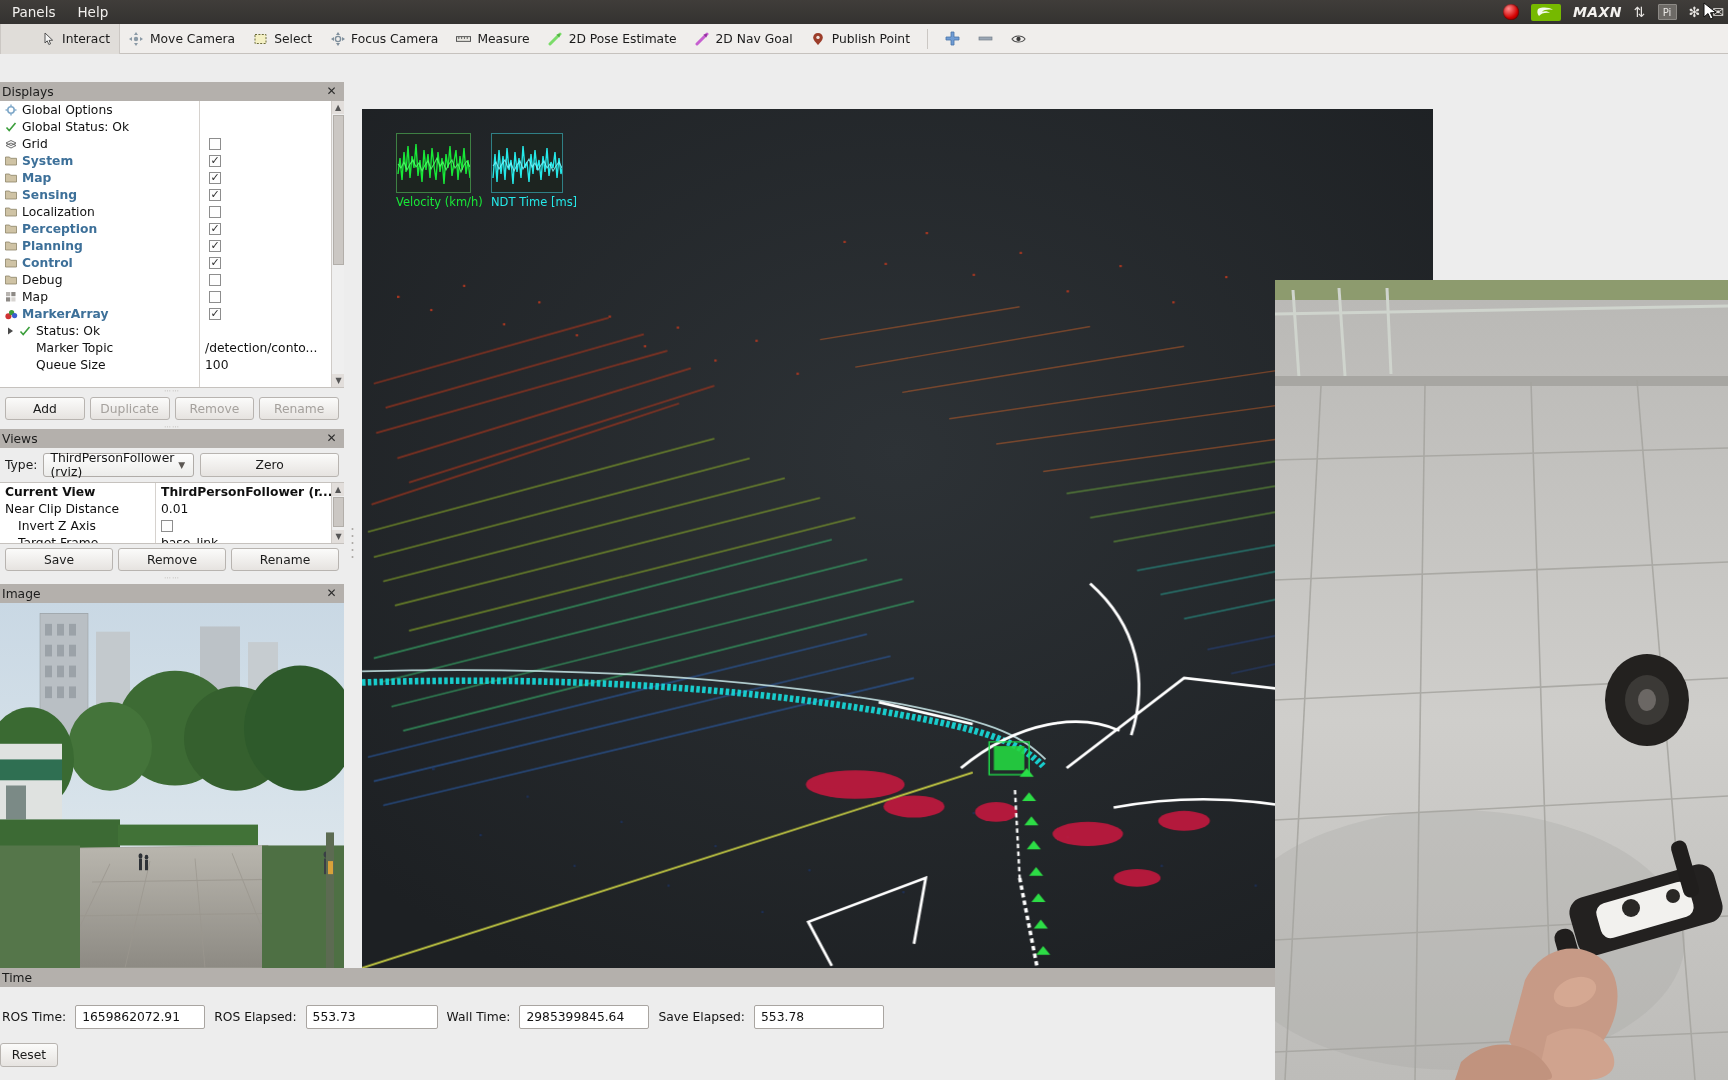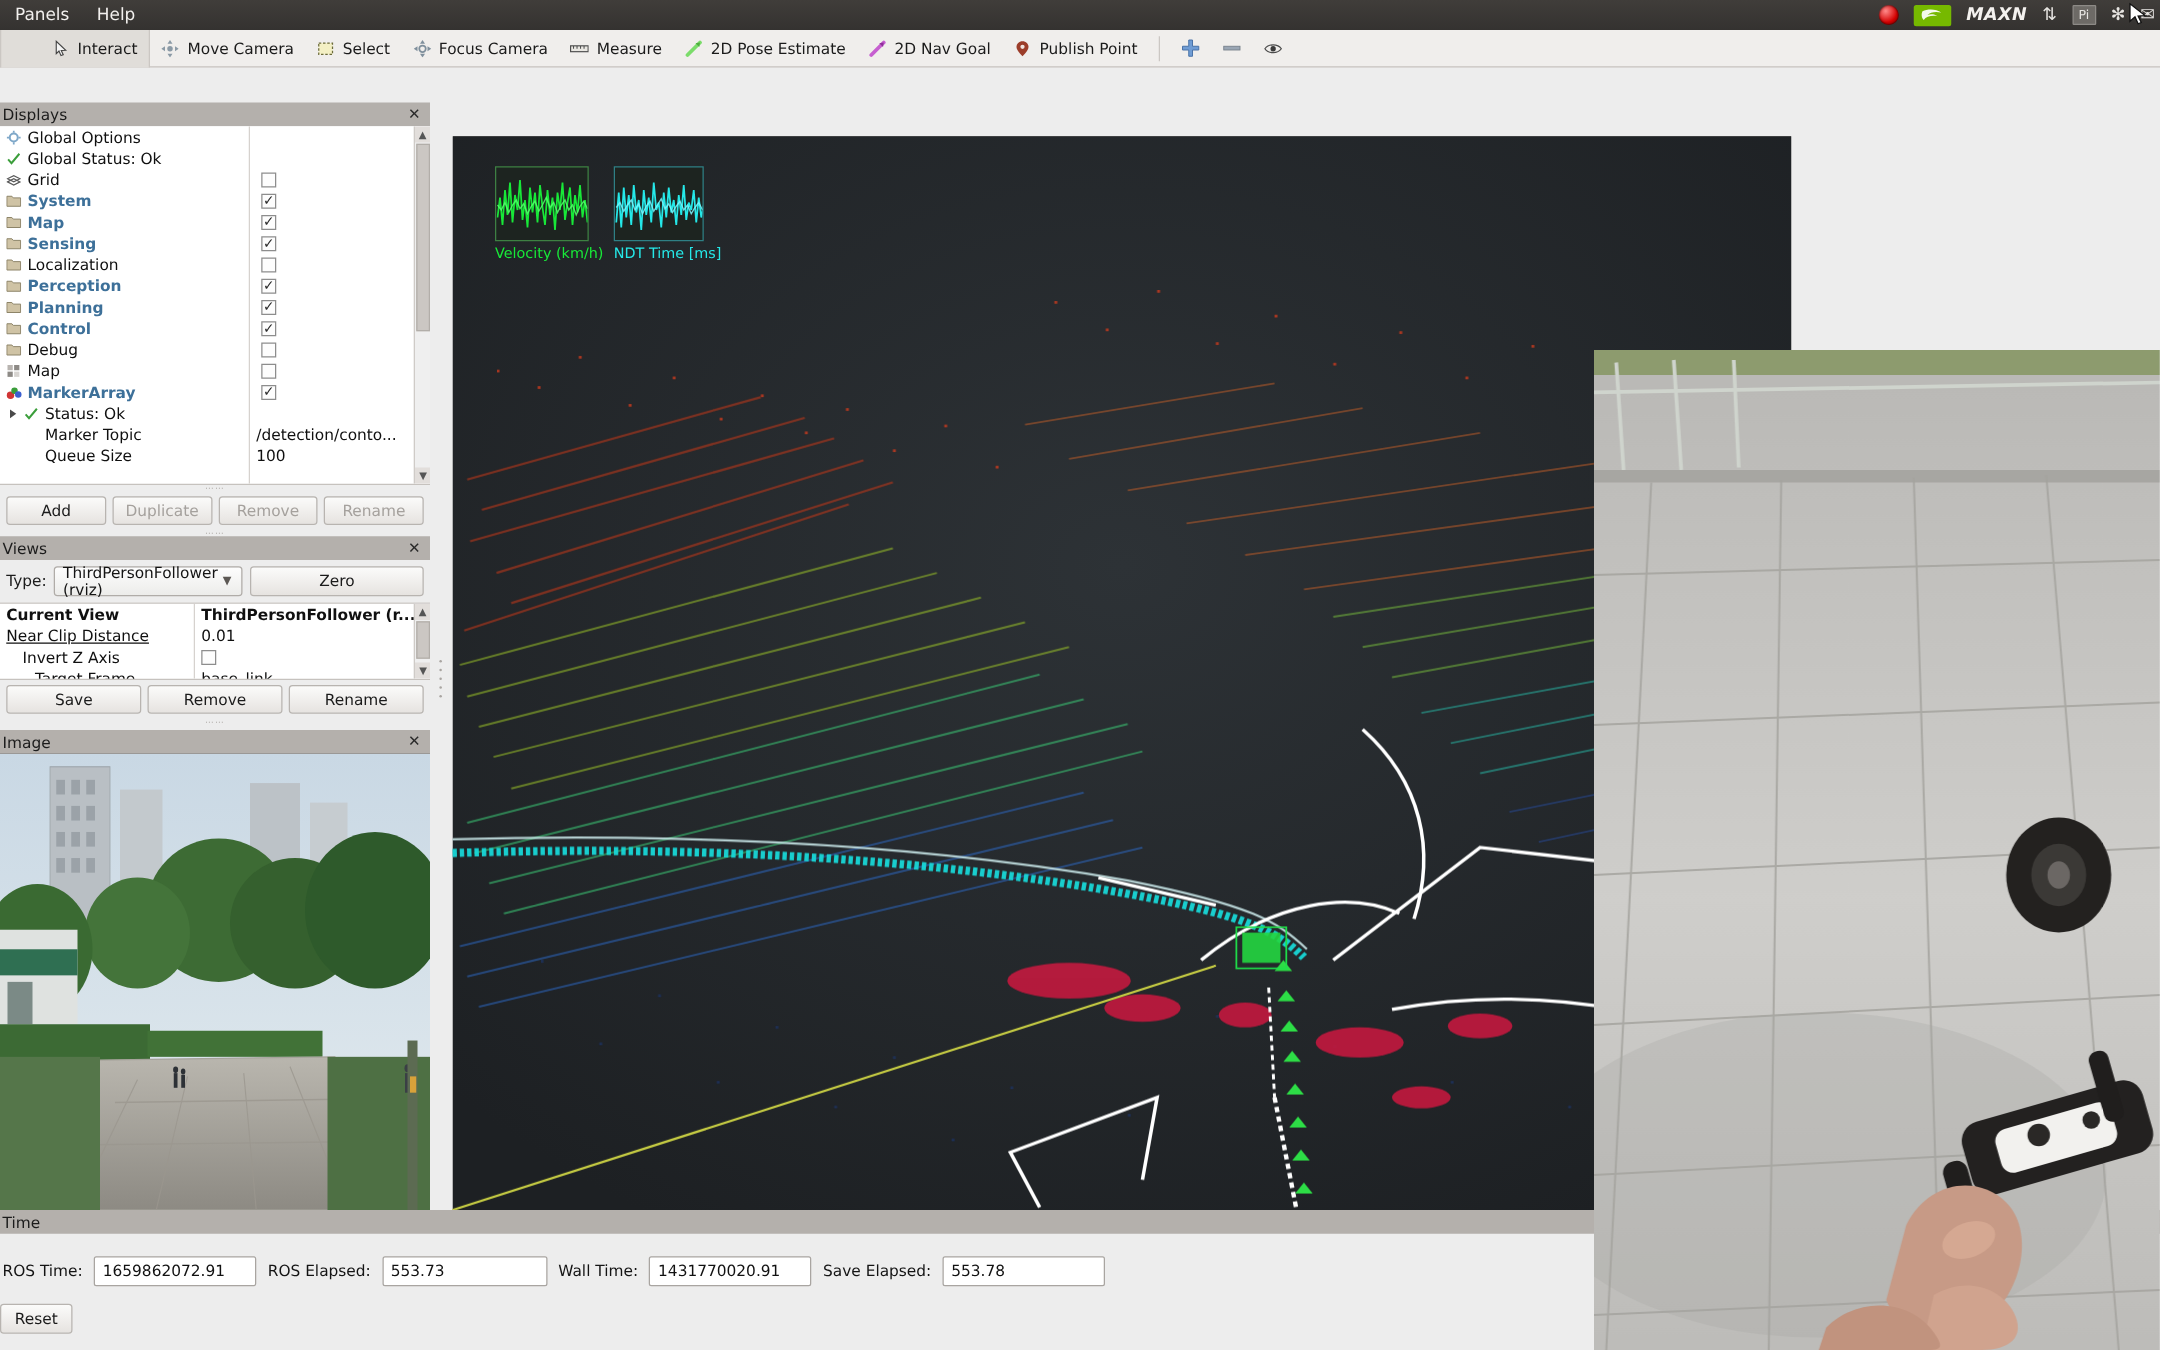--- a/index.html
+++ b/index.html
@@ -701,23 +701,23 @@
           <span>ThirdPersonFollower (rviz)</span>
           <span class="caret">▼</span>
         </div>
         <div class="btn zero-btn">Zero</div>
       </div>
 
       <div class="views-body">
         <div class="vcols">
           <div class="vleft">
             <div class="vrow bold">Current View</div>
-            <div class="vrow" style="text-decoration:underline;">Near Clip Distance</div>
+            <div class="vrow" style="">Near Clip Distance</div>
             <div class="vrow" style="padding-left:18px;">Invert Z Axis</div>
-            <div class="vrow" style="padding-left:28px;">Target Frame</div>
+            <div class="vrow" style="padding-left:18px;">Target Frame</div>
           </div>
           <div class="vright">
             <div class="vrow bold">ThirdPersonFollower (r...</div>
             <div class="vrow">0.01</div>
             <div class="vrow">
                 <span class="cbx" style="margin-left:0;"></span>
               </div>
             <div class="vrow">base_link</div>
           </div>
         </div>
@@ -838,21 +838,21 @@
     <div class="time-bar">
       <div class="time-head">
         <span>Time</span>
       </div>
       <div class="time-fields">
         <span class="tf-label">ROS Time:</span>
         <div class="tinput" style="width:130px;">1659862072.91</div>
         <span class="tf-label">ROS Elapsed:</span>
         <div class="tinput" style="width:132px;">553.73</div>
         <span class="tf-label">Wall Time:</span>
-        <div class="tinput" style="width:130px;">1431770020.91</div>
+        <div class="tinput" style="width:130px;">2985399845.64</div>
         <span class="tf-label">Save Elapsed:</span>
         <div class="tinput" style="width:130px;">553.78</div>
       </div>
       <div class="btn reset-btn">Reset</div>
     </div>
 
   </div>
 
   <div class="cam-overlay">
     <svg width="100%" height="100%" viewBox="0 0 453 800" preserveAspectRatio="none">

